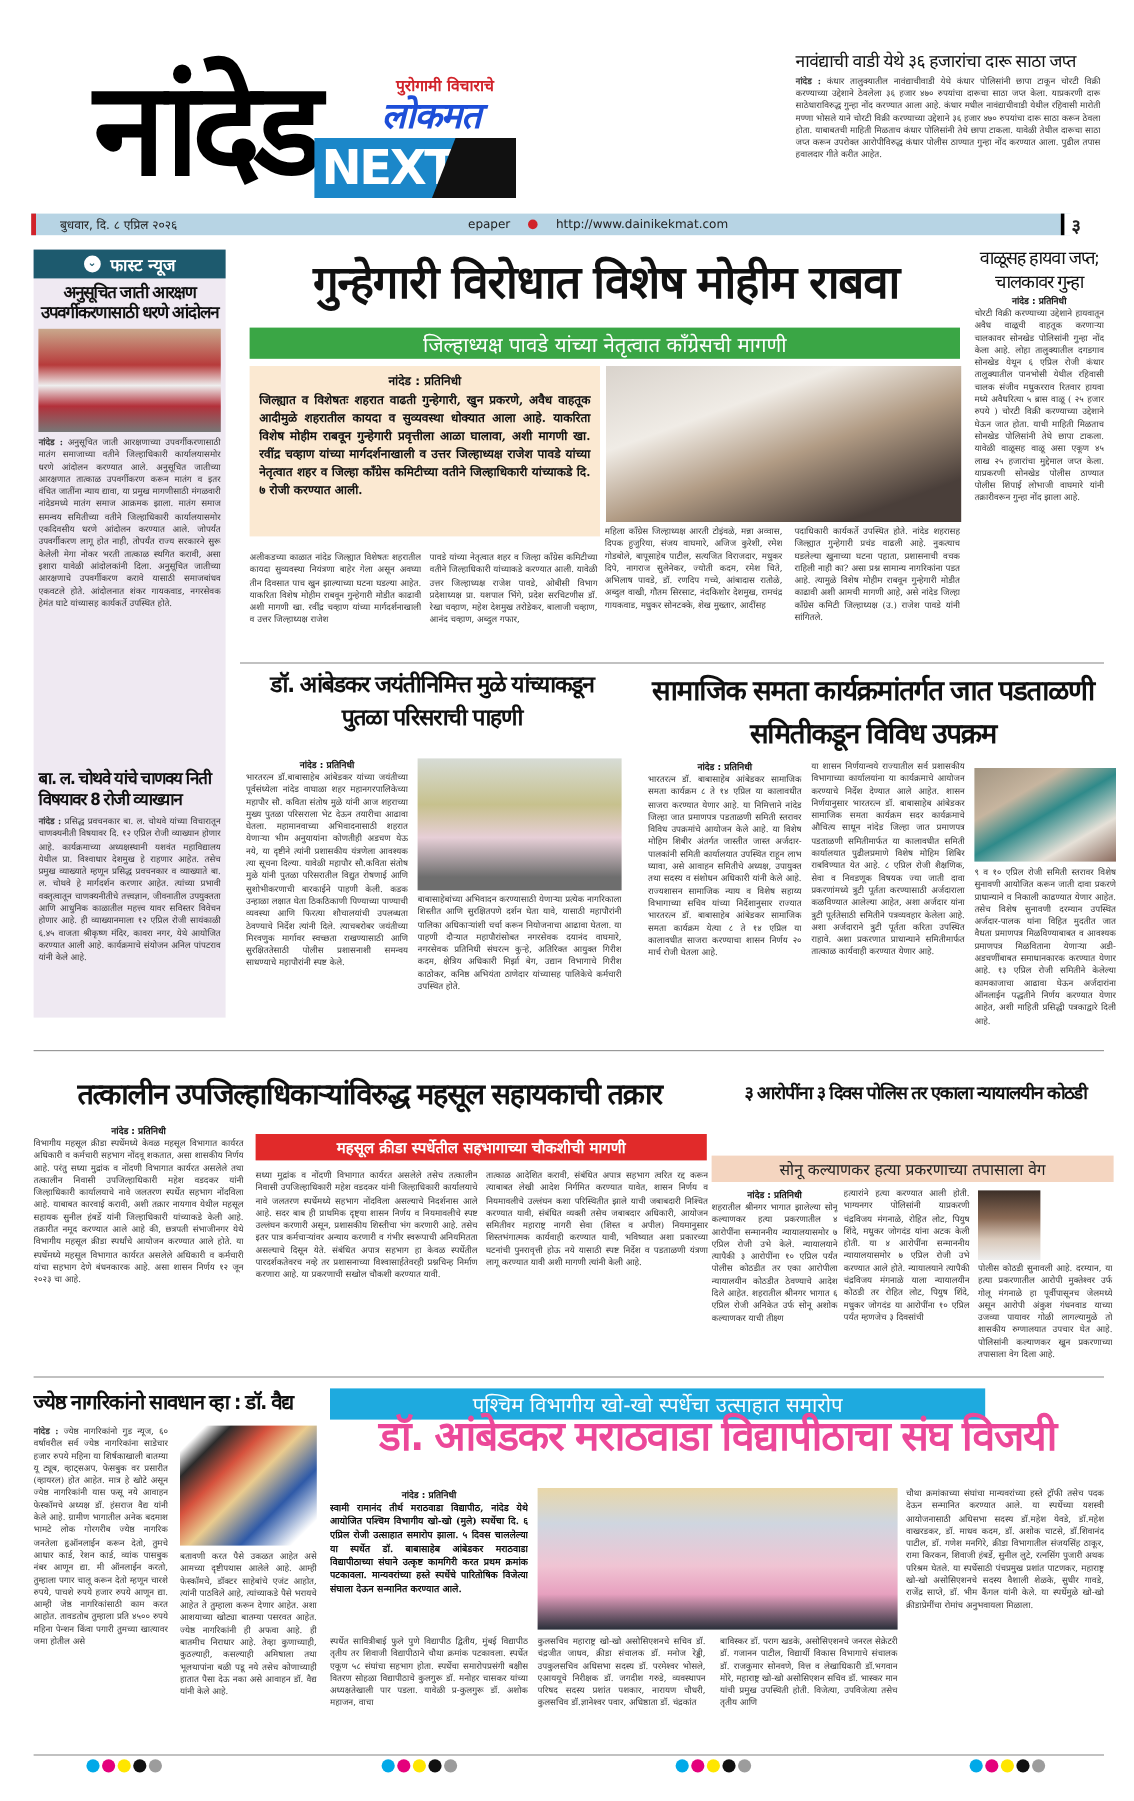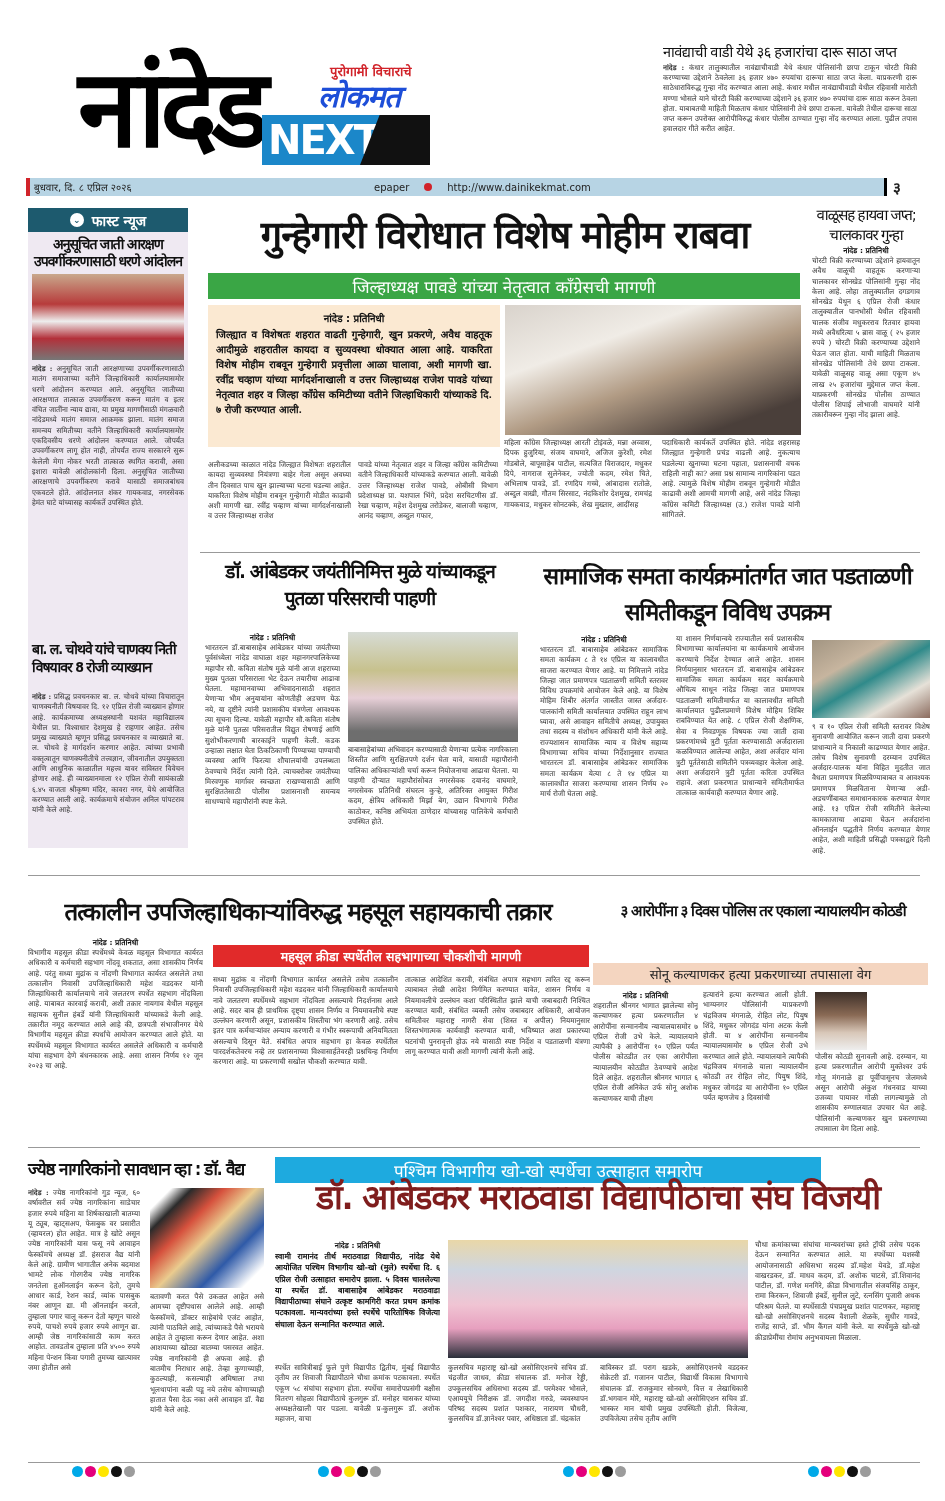--- a/index.html
+++ b/index.html
@@ -43,21 +43,21 @@
 <div class="abs" style="left:663px;top:44px;width:254px;">
   <div class="hl" style="font-size:14.5px;font-weight:normal;letter-spacing:-0.5px;text-align:left">नावंद्याची वाडी येथे ३६ हजारांचा दारू साठा जप्त</div>
   <div class="body-text" style="height:84px;margin-top:2px">
     <b>नांदेड :</b>
     <span>कंधार तालुक्यातील नावंद्याचीवाडी येथे कंधार पोलिसांनी छापा टाकून चोरटी विक्री करण्याच्या उद्देशाने ठेवलेला ३६ हजार ४७० रुपयांचा दारूचा साठा जप्त केला. याप्रकरणी दारू साठेधाराविरुद्ध गुन्हा नोंद करण्यात आला आहे. कंधार मधील नावंद्याचीवाडी येथील रहिवासी मारोती मण्णा भोसले याने चोरटी विक्री करण्याच्या उद्देशाने ३६ हजार ४७० रुपयांचा दारू साठा करून ठेवला होता. याबाबतची माहिती मिळताच कंधार पोलिसांनी तेथे छापा टाकला. यावेळी तेथील दारूचा साठा जप्त करून उपरोक्त आरोपीविरुद्ध कंधार पोलीस ठाण्यात गुन्हा नोंद करण्यात आला. पुढील तपास हवालदार गीते करीत आहेत.</span>
   </div>
 </div>
 
 <div class="abs" id="dateline">
   <span class="redmark"></span>
-  <span style="margin-left:4px;width:340px">बुधवार, दि. ८ एप्रिल २०२६</span>
+  <span style="margin-left:20px;width:340px">बुधवार, दि. ८ एप्रिल २०२६</span>
   <span style="display:flex;align-items:center;gap:15px">
     <span>epaper</span>
     <span style="display:inline-block;width:8px;height:8px;border-radius:50%;background:#d1232a"></span>
     <span>http://www.dainikekmat.com</span>
   </span>
 </div>
 <div class="abs" id="pageno">
   <span class="bar"></span>
   <span>३</span>
 </div>
@@ -68,21 +68,21 @@
     <span>फास्ट न्यूज</span>
   </div>
   <div style="padding:4px 4px 0 4px">
     <div class="hl" style="font-size:14px;text-align:center;line-height:17px">अनुसूचित जाती आरक्षण उपवर्गीकरणासाठी धरणे आंदोलन</div>
     <div class="photo" style="height:86px;margin:4px 0;background:linear-gradient(180deg,#c9a88c 0,#b73b3b 35%,#eee 55%,#b3303a 75%,#777)"></div>
     <div class="body-text" style="height:272px">
       <b>नांदेड :</b>
       <span>अनुसूचित जाती आरक्षणाच्या उपवर्गीकरणासाठी मातंग समाजाच्या वतीने जिल्हाधिकारी कार्यालयासमोर धरणे आंदोलन करण्यात आले. अनुसूचित जातीच्या आरक्षणात तात्काळ उपवर्गीकरण करून मातंग व इतर वंचित जातींना न्याय द्यावा, या प्रमुख मागणीसाठी मंगळवारी नांदेडमध्ये मातंग समाज आक्रमक झाला. मातंग समाज समन्वय समितीच्या वतीने जिल्हाधिकारी कार्यालयासमोर एकदिवसीय धरणे आंदोलन करण्यात आले. जोपर्यंत उपवर्गीकरण लागू होत नाही, तोपर्यंत राज्य सरकारने सुरू केलेली मेगा नोकर भरती तात्काळ स्थगित करावी, असा इशारा यावेळी आंदोलकांनी दिला. अनुसूचित जातीच्या आरक्षणाचे उपवर्गीकरण करावे यासाठी समाजबांधव एकवटले होते. आंदोलनात शंकर गायकवाड, नगरसेवक हेमंत घाटे यांच्यासह कार्यकर्ते उपस्थित होते.</span>
     </div>
     <div class="hl" style="font-size:14px;text-align:left;line-height:18px;margin-top:4px">बा. ल. चोथवे यांचे चाणक्य निती विषयावर 8 रोजी व्याख्यान</div>
-    <div class="body-text" style="height:140px;margin-top:16px">
+    <div class="body-text" style="height:140px;margin-top:4px">
       <b>नांदेड :</b>
       <span>प्रसिद्ध प्रवचनकार बा. ल. चोथवे यांच्या विचारातून चाणक्यनीती विषयावर दि. १२ एप्रिल रोजी व्याख्यान होणार आहे. कार्यक्रमाच्या अध्यक्षस्थानी यशवंत महाविद्यालय येथील प्रा. विश्वाधार देशमुख हे राहणार आहेत. तसेच प्रमुख व्याख्याते म्हणून प्रसिद्ध प्रवचनकार व व्याख्याते बा. ल. चोथवे हे मार्गदर्शन करणार आहेत. त्यांच्या प्रभावी वक्तृत्वातून चाणक्यनीतीचे तत्त्वज्ञान, जीवनातील उपयुक्तता आणि आधुनिक काळातील महत्त्व यावर सविस्तर विवेचन होणार आहे. ही व्याख्यानमाला १२ एप्रिल रोजी सायंकाळी ६.४५ वाजता श्रीकृष्ण मंदिर, कावरा नगर, येथे आयोजित करण्यात आली आहे. कार्यक्रमाचे संयोजन अनिल पांपटराव यांनी केले आहे.</span>
     </div>
   </div>
 </div>
 
 <div class="abs hl" style="left:200px;top:212px;width:610px;font-size:38px;letter-spacing:-1px;line-height:46px">गुन्हेगारी विरोधात विशेष मोहीम राबवा</div>
 <div class="abs" style="left:208px;top:273px;width:592px;height:26px;background:#3aa645;color:#fff;font-size:17px;display:flex;align-items:center;justify-content:center">
   <span>जिल्हाध्यक्ष पावडे यांच्या नेतृत्वात काँग्रेसची मागणी</span>
 </div>
@@ -153,29 +153,29 @@
 <div class="abs body-text" style="left:28px;top:1188px;width:112px;height:250px">
   <b>नांदेड :</b>
   <span>ज्येष्ठ नागरिकांनो गुड न्यूज, ६० वर्षावरील सर्व ज्येष्ठ नागरिकांना साडेचार हजार रुपये महिना या शिर्षकाखाली बातम्या यू ट्यूब, व्हाट्सअप, फेसबुक वर प्रसारीत (व्हायरल) होत आहेत. मात्र हे खोटे असून ज्येष्ठ नागरिकांनी यास फसू नये आवाहन फेस्कॉमचे अध्यक्ष डॉ. हंसराज वैद्य यांनी केले आहे. ग्रामीण भागातील अनेक बदमाश भामटे लोक गोरगरीब ज्येष्ठ नागरिक जनतेला हृऑनलाईन करून देतो, तुमचे आधार कार्ड, रेशन कार्ड, व्यांक पासबुक नंबर आणून द्या. मी ऑनलाईन करतो, तुम्हाला पगार चालू करून देतो म्हणून चारशे रुपये, पाचशे रुपये हजार रुपये आणून द्या. आम्ही जेष्ठ नागरिकांसाठी काम करत आहोत. तावडतोब तुम्हाला प्रति ४५०० रुपये महिना पेन्शन किंवा पगारी तुमच्या खात्यावर जमा होतील असे</span>
 </div>
 <div class="abs photo" style="left:150px;top:1188px;width:114px;height:100px;background:linear-gradient(135deg,#fff 10%,#2b2b2b 20%,#d6513d 35%,#eacb8e 50%,#2f5aa8 70%,#fff 90%)"></div>
 <div class="abs body-text" style="left:150px;top:1292px;width:114px;height:148px">बतावणी करत पैसे उकळत आहेत असे आमच्या दृष्टीपथास आलेले आहे. आम्ही फेस्कॉमचे, डॉक्टर साहेबांचे एजंट आहोत, त्यांनी पाठविले आहे, त्यांच्याकडे पैसे भरायचे आहेत ते तुम्हाला करून देणार आहेत. अशा आशयाच्या खोट्या बातम्या पसरवत आहेत. ज्येष्ठ नागरिकांनी ही अफवा आहे. ही बातमीच निराधार आहे. तेव्हा कुणाच्याही, कुठल्याही, कसल्याही अमिषाला तथा भूलथापांना बळी पडू नये तसेच कोणाच्याही हातात पैसा देऊ नका असे आवाहन डॉ. वैद्य यांनी केले आहे.</div>
 
 <div class="abs" style="left:275px;top:1157px;width:546px;height:26px;background:#1eaadf;color:#fff;font-size:17px;display:flex;align-items:center;justify-content:center">
   <span>पश्चिम विभागीय खो-खो स्पर्धेचा उत्साहात समारोप</span>
 </div>
-<div class="abs hl" style="left:275px;top:1174px;width:646px;font-size:34px;line-height:46px;color:#7f1d1d">डॉ. आंबेडकर मराठवाडा विद्यापीठाचा संघ विजयी</div>
+<div class="abs hl" style="left:275px;top:1174px;width:646px;font-size:34px;line-height:46px;color:#ec4899">डॉ. आंबेडकर मराठवाडा विद्यापीठाचा संघ विजयी</div>
 <div class="abs" style="left:275px;top:1240px;width:165px">
   <span class="byline">नांदेड : प्रतिनिधी</span>
   <div style="font-family:'DejaVu Serif',serif;font-size:7.8px;line-height:11.3px;font-weight:bold;text-align:justify;color:#111;height:110px;overflow:hidden">स्वामी रामानंद तीर्थ मराठवाडा विद्यापीठ, नांदेड येथे आयोजित पश्चिम विभागीय खो-खो (मुले) स्पर्धेचा दि. ६ एप्रिल रोजी उत्साहात समारोप झाला. ५ दिवस चाललेल्या या स्पर्धेत डॉ. बाबासाहेब आंबेडकर मराठवाडा विद्यापीठाच्या संघाने उत्कृष्ट कामगिरी करत प्रथम क्रमांक पटकावला. मान्यवरांच्या हस्ते स्पर्धेचे पारितोषिक विजेत्या संघाला देऊन सन्मानित करण्यात आले.</div>
 </div>
 <div class="abs body-text" style="left:275px;top:1363px;width:165px;height:80px">स्पर्धेत सावित्रीबाई फुले पुणे विद्यापीठ द्वितीय, मुंबई विद्यापीठ तृतीय तर शिवाजी विद्यापीठाने चौथा क्रमांक पटकावला. स्पर्धेत एकूण ५८ संघांचा सहभाग होता. स्पर्धेचा समारोपप्रसंगी बक्षीस वितरण सोहळा विद्यापीठाचे कुलगुरू डॉ. मनोहर चासकर यांच्या अध्यक्षतेखाली पार पडला. यावेळी प्र-कुलगुरू डॉ. अशोक महाजन, वाचा</div>
 <div class="abs photo" style="left:448px;top:1240px;width:300px;height:118px;background:linear-gradient(180deg,#e9d7a8,#cfd6e0 25%,#f0c4d3 55%,#e7a0bf 75%,#2a2f3a)"></div>
 <div class="abs body-text" style="left:448px;top:1363px;width:140px;height:80px">कुलसचिव महाराष्ट्र खो-खो असोसिएशनचे सचिव डॉ. चंद्रजीत जाधव, क्रीडा संचालक डॉ. मनोज रेड्डी, उपकुलसचिव अधिसभा सदस्य डॉ. परमेश्वर भोसले, एआययूचे निरीक्षक डॉ. जगदीश गरुडे, व्यवस्थापन परिषद सदस्य प्रशांत पशकार, नारायण चौधरी, कुलसचिव डॉ.ज्ञानेश्वर पवार, अधिष्ठाता डॉ. चंद्रकांत</div>
-<div class="abs body-text" style="left:600px;top:1363px;width:148px;height:80px">बाविस्कर डॉ. पराग खडके, असोसिएशनचे वडदकर सेक्रेटरी डॉ. गजानन पाटील, विद्यार्थी विकास विभागाचे संचालक डॉ. राजकुमार सोनवणे, वित्त व लेखाधिकारी डॉ.भगवान मोरे, महाराष्ट्र खो-खो असोसिएशन सचिव डॉ. भास्कर मान यांची प्रमुख उपस्थिती होती. विजेत्या, उपविजेत्या तसेच तृतीय आणि</div>
+<div class="abs body-text" style="left:600px;top:1363px;width:148px;height:80px">बाविस्कर डॉ. पराग खडके, असोसिएशनचे जनरल सेक्रेटरी डॉ. गजानन पाटील, विद्यार्थी विकास विभागाचे संचालक डॉ. राजकुमार सोनवणे, वित्त व लेखाधिकारी डॉ.भगवान मोरे, महाराष्ट्र खो-खो असोसिएशन सचिव डॉ. भास्कर मान यांची प्रमुख उपस्थिती होती. विजेत्या, उपविजेत्या तसेच तृतीय आणि</div>
 <div class="abs body-text" style="left:755px;top:1240px;width:165px;height:203px">चौथा क्रमांकाच्या संघांचा मान्यवरांच्या हस्ते ट्रॉफी तसेच पदक देऊन सन्मानित करण्यात आले. या स्पर्धेच्या यशस्वी आयोजनासाठी अधिसभा सदस्य डॉ.महेश येवडे, डॉ.महेश वाखरडकर, डॉ. माधव कदम, डॉ. अशोक चाटसे, डॉ.शिवानंद पाटील, डॉ. गणेश मनगिरे, क्रीडा विभागातील संजयसिंह ठाकूर, रामा किरकन, शिवाजी हंबर्डे, सुनील लुटे, रत्नसिंग पुजारी अथक परिश्रम घेतले. या स्पर्धेसाठी पंचप्रमुख प्रशांत पाटणकर, महाराष्ट्र खो-खो असोसिएशनचे सदस्य वैशाली शेळके, सुधीर गावडे, राजेंद्र साप्ते, डॉ. भीम कैंगल यांनी केले. या स्पर्धेमुळे खो-खो क्रीडाप्रेमींचा रोमांच अनुभवायला मिळाला.</div>
 
 <div class="abs rule" style="left:28px;top:1462px;width:892px;height:1px"></div>
 <div class="abs cmyk" style="left:72px;top:1466px">
   <span style="background:#00a9e8"></span>
     <span style="background:#e4007c"></span>
     <span style="background:#ffe600"></span>
     <span style="background:#111"></span>
     <span style="background:#9c9c9c"></span>
 </div>

